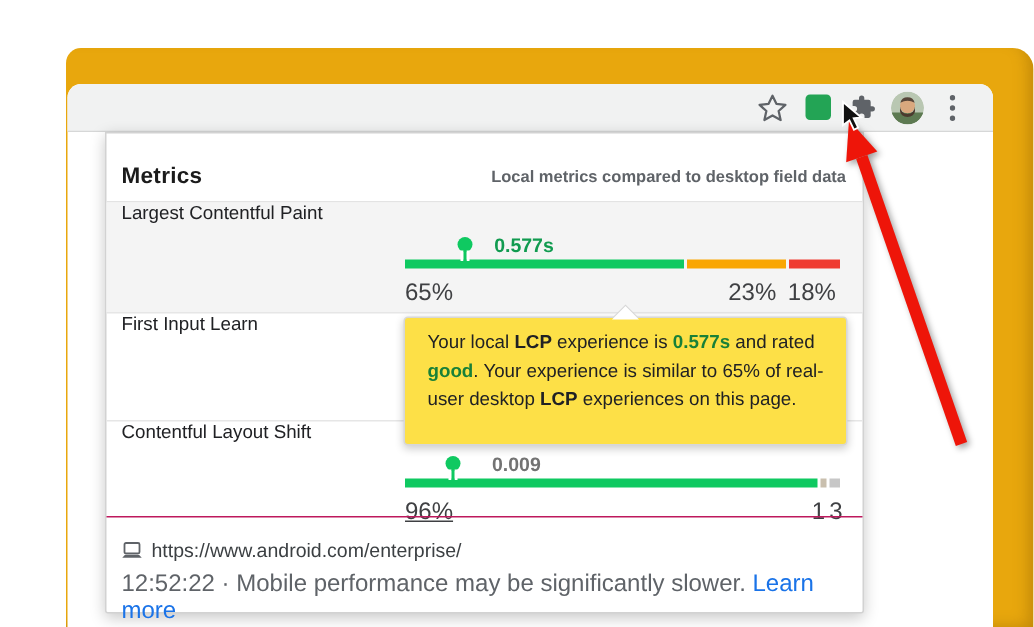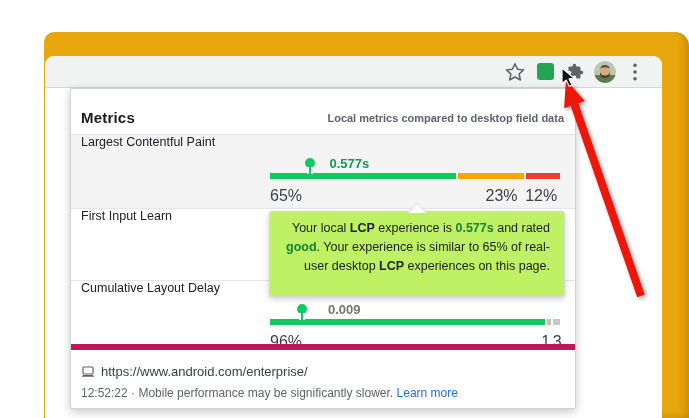--- a/index.html
+++ b/index.html
@@ -44,36 +44,36 @@
   .bar-seg { height:6px; }
   .bar-seg + .bar-seg { margin-left:2px; }
   .bar-pin-circle { position:absolute; top:5px; width:10px; height:10px; border-radius:50%; }
   .bar-pin-stem { position:absolute; top:14px; width:2px; height:7px;
     box-shadow:-2px 0 0 #ffffff, 2px 0 0 #ffffff; }
   .bar-value { position:absolute; top:3px; font-size:13px; font-weight:700; }
   .bar-label { position:absolute; top:34px; font-size:16px; color:#3f4043; }
 
   
   .tooltip { position:absolute; left:198px; top:122px; width:296px; min-height:86px;
-    background:#bef264; border:1px solid #d7d7d7; border-radius:3px;
-    box-shadow:0 2px 6px rgba(0,0,0,.2); padding:7px 14px 8px 15px; z-index:6;text-align:right; }
+    background:#fde047; border:1px solid #d7d7d7; border-radius:3px;
+    box-shadow:0 2px 6px rgba(0,0,0,.2); padding:7px 14px 8px 15px; z-index:6; }
   .tooltip-text { font-size:12.5px; line-height:19px; color:#202124; }
   .tooltip .caret-outer, .tooltip .caret-inner { position:absolute; top:-9px; left:138px;
     width:0; height:0; border-left:9px solid transparent; border-right:9px solid transparent;
     border-bottom:9px solid #d7d7d7; }
   .tooltip .caret-inner { top:-8px; border-bottom-color:#ffffff; }
   .seg-b { font-weight:700; }
   .seg-g { color:#188038; font-weight:700; }
 
   
-  .popup-footer { position:relative; height:64px; border-top:6px solid #be185d; }
+  .popup-footer { position:relative; height:64px; border-top:1px solid #be185d; }
   .footer-url-line { position:absolute; left:10px; top:14px; display:flex; align-items:center;
     font-size:13px; color:#3c4043; }
   .footer-url-line svg { margin-right:6px; }
-  .footer-status-line { position:absolute; left:10px; top:36px; font-size:12px; color:#5f6368; }
+  .footer-status-line { position:absolute; left:10px; top:36px; font-size:16px; color:#5f6368; }
   .learn-more { color:#1a73e8; text-decoration:none; cursor:pointer; }
 
   .overlay { position:absolute; left:0; top:0; z-index:50; pointer-events:none; }
   .arrow-svg { filter:drop-shadow(2px 2px 2px rgba(0,0,0,.35)); }
 </style>
 </head>
 <body>
 
 <div class="canvas">
 
@@ -133,30 +133,30 @@
             <div class="bar-track">
               <div class="bar-seg" style="width: 65%; background: rgb(15, 201, 97);"></div>
               <div class="bar-seg" style="width: 23%; background: rgb(249, 166, 2);"></div>
               <div class="bar-seg" style="width: 12%; background: rgb(239, 60, 50);"></div>
             </div>
             <div class="bar-pin-circle" style="left: calc(13.8% - 5px); background: rgb(15, 201, 97);"></div>
             <div class="bar-pin-stem" style="left: calc(13.8% - 1px); background: rgb(15, 201, 97);"></div>
             <span class="bar-value" style="left: 20.5%; color: rgb(17, 155, 80);">0.577s</span>
             <span class="bar-label" style="left: 0%;">65%</span>
             <span class="bar-label" style="left: 65%; margin-left: 27px;">23%</span>
-            <span class="bar-label" style="left: 88%;">12%</span>
+            <span class="bar-label" style="left: 88%;">18%</span>
           </div>
       </div>
 
       <div class="metric-row row-fid">
         <span class="metric-label">First Input Learn</span>
       </div>
 
       <div class="metric-row row-cls">
-        <span class="metric-label">Cumulative Layout Delay</span>
+        <span class="metric-label">Contentful Layout Shift</span>
         <div class="bar-wrap">
             <div class="bar-track">
               <div class="bar-seg" style="width: 96%; background: rgb(15, 201, 97);"></div>
               <div class="bar-seg" style="width: 1.5%; background: rgb(201, 191, 174);"></div>
               <div class="bar-seg" style="width: 2.5%; background: rgb(199, 199, 199);"></div>
             </div>
             <div class="bar-pin-circle" style="left: calc(11% - 5px); background: rgb(15, 201, 97);"></div>
             <div class="bar-pin-stem" style="left: calc(11% - 1px); background: rgb(15, 201, 97);"></div>
             <span class="bar-value" style="left: 20%; color: #737373;">0.009</span>
             <span class="bar-label" style="left: 0%; text-decoration: underline;">96%</span>

